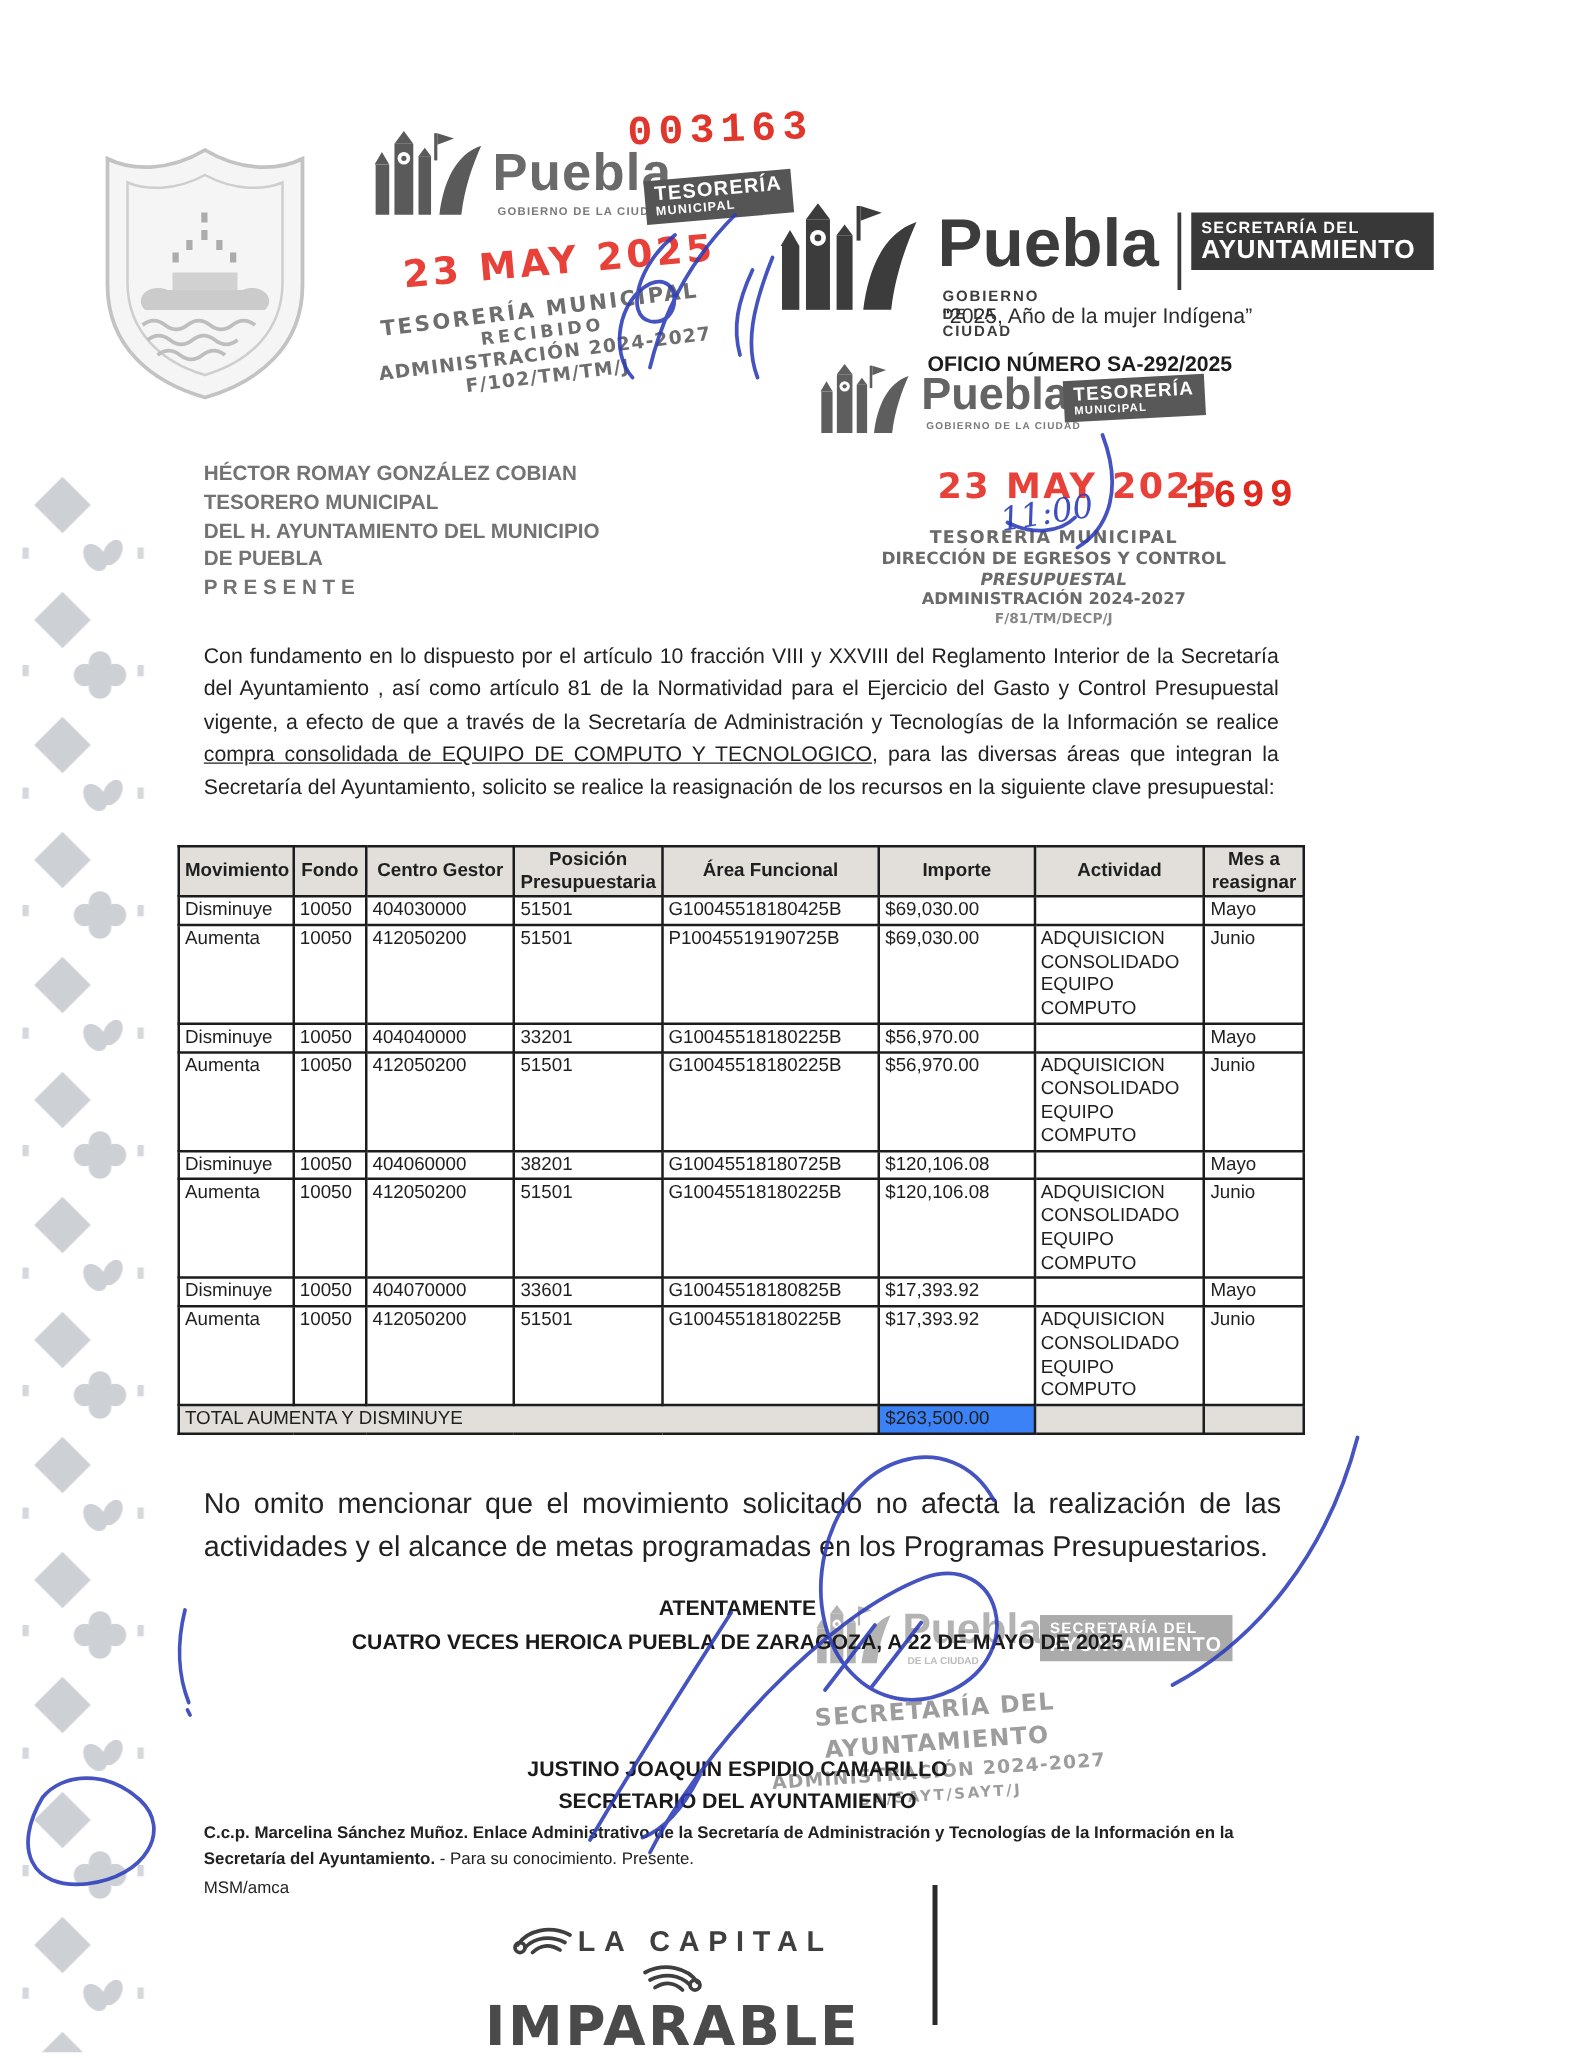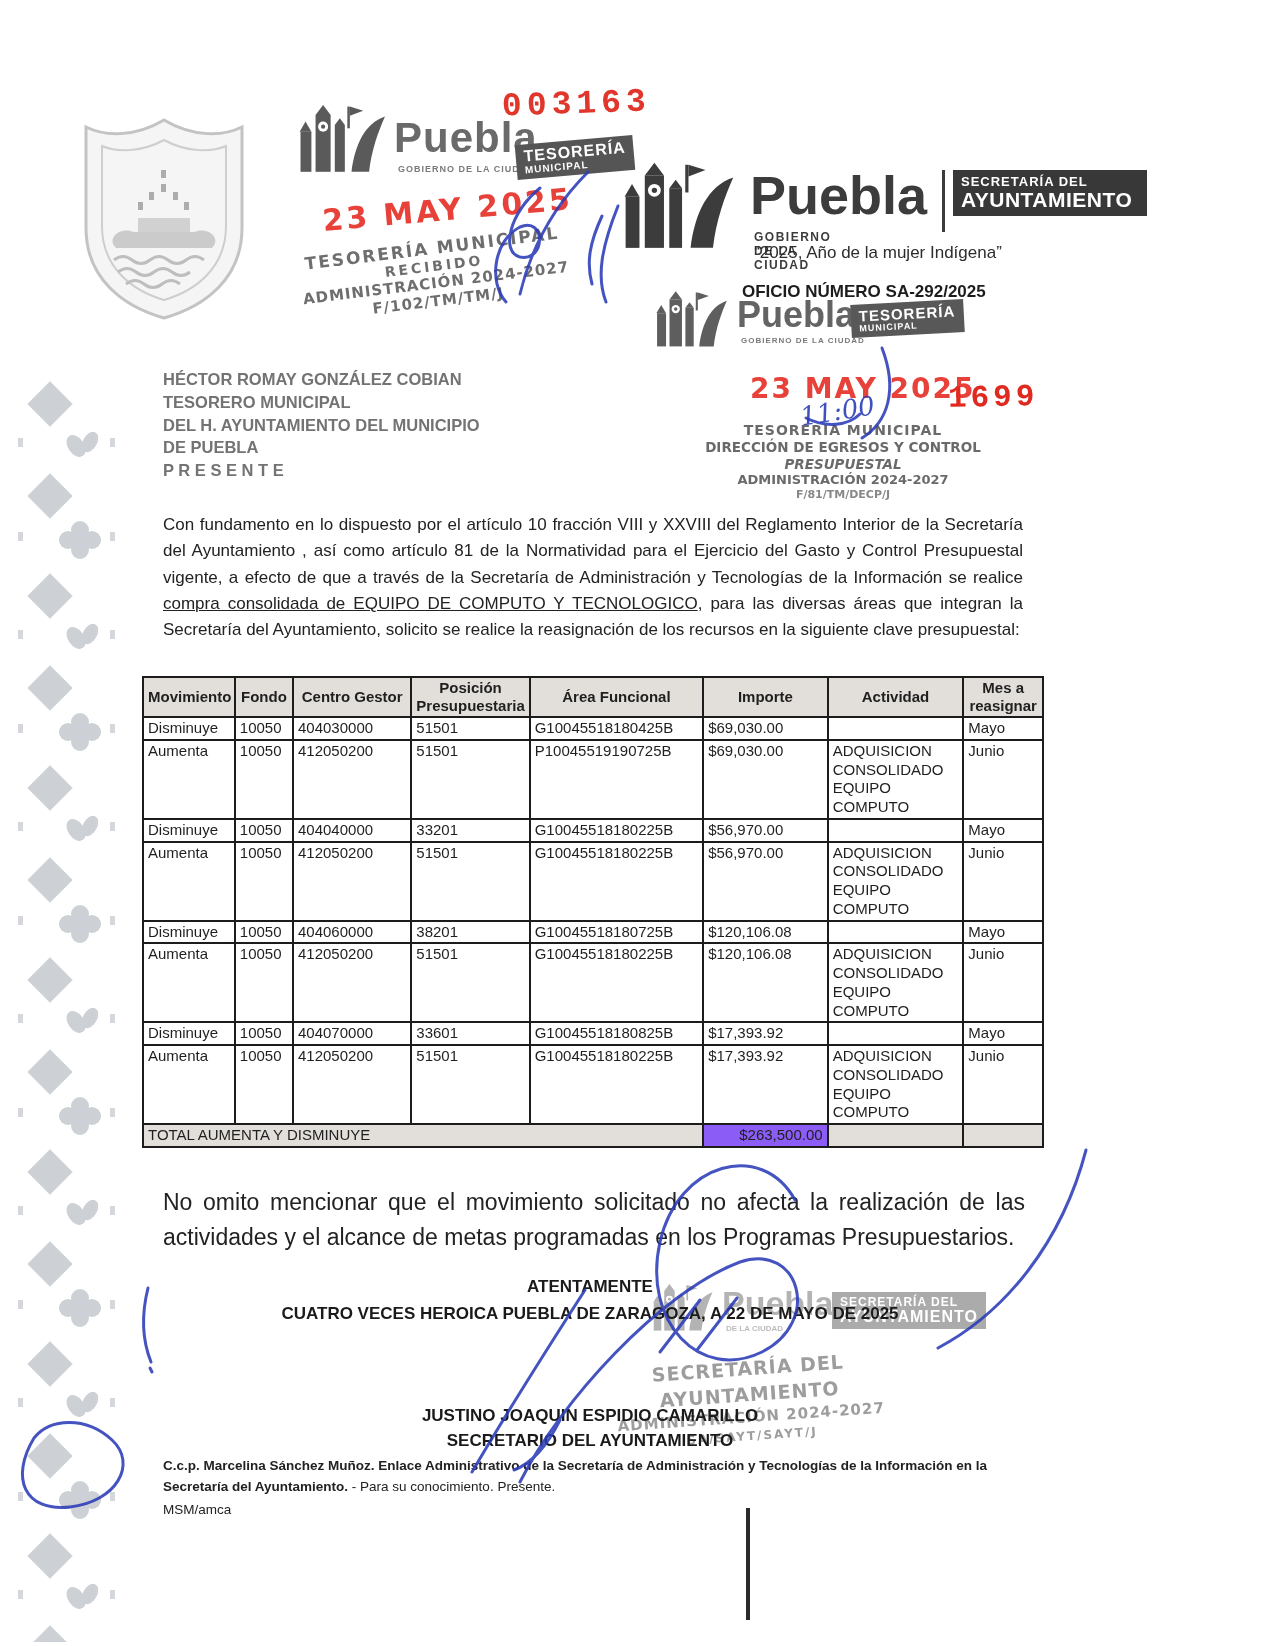--- a/index.html
+++ b/index.html
@@ -69,21 +69,21 @@
   .p2{left:163px;top:1185px;width:862px;font-size:23px;line-height:1.5;text-align:justify;color:#222;}
 
   
   .tblwrap{left:142px;top:676px;width:752px;}
   table{border-collapse:collapse;width:902px;table-layout:fixed;}
   th,td{border:2px solid #1c1c1c;padding:1px 4px;font-size:15px;vertical-align:top;line-height:1.25;}
   th{background:#e2dfda;font-weight:bold;text-align:center;white-space:pre-line;vertical-align:middle;line-height:1.2;}
   td.c{text-align:left;}
   td.l{text-align:left;}
   tr.total td{background:#e2dfda;font-size:15px;}
-  tr.total td.val{background:#8b5cf6;text-align:right;}
+  tr.total td.val{background:#3b82f6;text-align:left;}
 
   
   .closing{left:140px;top:1277px;width:900px;text-align:center;font-weight:bold;font-size:17px;color:#1a1a1a;}
   .closing .place{margin-top:7px;}
   .fade-stamp{left:652px;top:1278px;opacity:.5;width:330px;}
   .fade-stamp .wordmark{position:absolute;left:70px;top:6px;font-size:34px;font-weight:bold;color:#6a6a6a;}
   .fade-stamp .wordsub{position:absolute;left:74px;top:46px;font-size:8px;font-weight:bold;color:#7a7a7a;}
   .fade-badge{position:absolute;left:180px;top:14px;background:#5a5a5a;}
   .fade-badge .b1{font-size:12px;}
   .fade-badge .b2{font-size:16px;}
@@ -415,20 +415,42 @@
   <div class="abs signer">
     <div>JUSTINO JOAQUIN ESPIDIO CAMARILLO</div>
     <div>SECRETARIO DEL AYUNTAMIENTO</div>
   </div>
 
   <div class="abs ccp">
     <div><span class="bold">C.c.p. Marcelina Sánchez Muñoz. Enlace Administrativo de la Secretaría de Administración y Tecnologías de la Información en la Secretaría del Ayuntamiento.</span><span> - Para su conocimiento. Presente.</span></div>
     <div class="initials">MSM/amca</div>
   </div>
 
+  <div class="abs brand">
+    <div>
+      <svg class="wing" width="48" height="30" viewBox="0 0 48 30">
+        <g stroke="#3f3f3f" stroke-width="3" fill="none" stroke-linecap="round">
+          <path d="M46,10 C30,2 12,6 4,18"></path>
+          <path d="M42,16 C30,10 18,12 10,20"></path>
+          <path d="M38,22 C30,17 22,18 16,24"></path>
+          <circle cx="6" cy="20" r="4"></circle>
+        </g>
+      </svg>
+      <span class="brand-top">LA CAPITAL</span>
+      <svg class="wing" width="48" height="30" viewBox="0 0 48 30">
+        <g stroke="#3f3f3f" stroke-width="3" fill="none" stroke-linecap="round">
+          <path d="M2,10 C18,2 36,6 44,18"></path>
+          <path d="M6,16 C18,10 30,12 38,20"></path>
+          <path d="M10,22 C18,17 26,18 32,24"></path>
+          <circle cx="42" cy="20" r="4"></circle>
+        </g>
+      </svg>
+    </div>
+    <div class="brand-bottom">IMPARABLE</div>
+  </div>
   <div class="abs brand-bar"></div>
 
   <svg class="abs ink" viewBox="0 0 1264 1646">
     <g stroke="#2b3cb8" stroke-width="3" fill="none" stroke-linecap="round" opacity="0.88">
 
       <path d="M588,172 C556,204 532,244 520,294"></path>
       <path d="M540,188 C510,212 500,252 520,257 C546,262 546,216 520,227 C494,240 488,282 506,302"></path>
       <path d="M602,216 C590,242 586,262 592,284"></path>
       <path d="M618,206 C602,246 596,276 606,302"></path>
 

